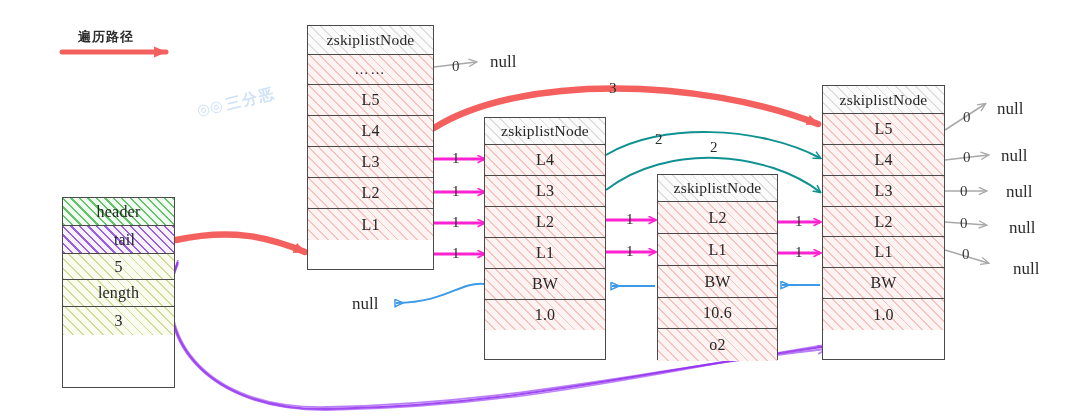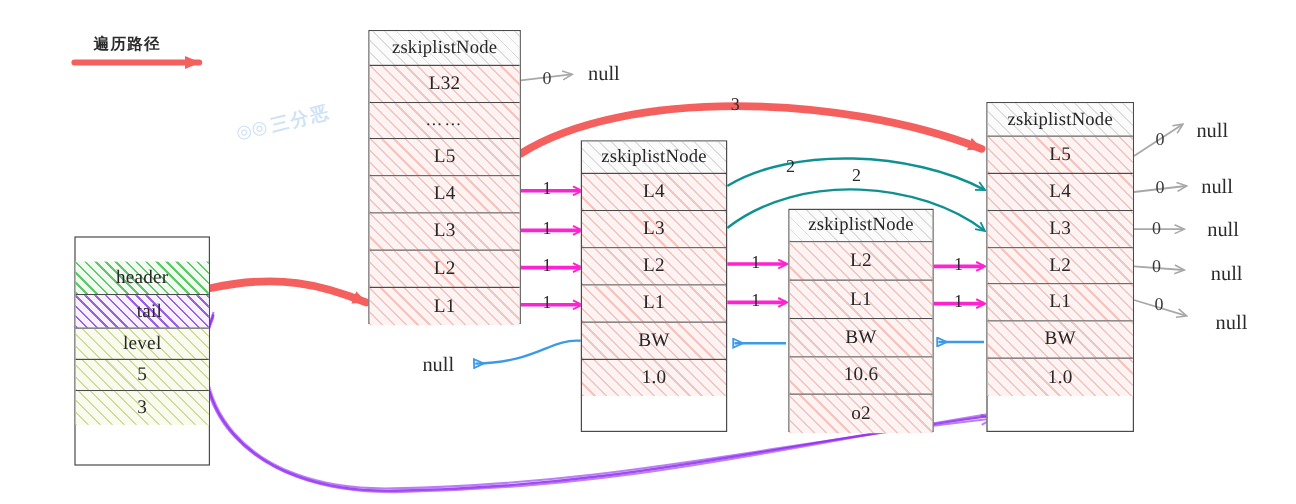--- a/index.html
+++ b/index.html
@@ -31,21 +31,20 @@
   }
   .hatch-pink{
     background-color:#fdf3f2;
     background-image:repeating-linear-gradient(45deg,
       rgba(233,140,130,.45) 0 1.3px, transparent 1.3px 7px);
   }
   .hatch-green{
     background-color:#f2fbf1;
     background-image:repeating-linear-gradient(45deg,
       rgba(60,185,70,.80) 0 1.5px, transparent 1.5px 6px);
-    margin-top:20px;
   }
   .hatch-purple{
     background-color:#f6f1fd;
     background-image:repeating-linear-gradient(45deg,
       rgba(130,60,220,.80) 0 1.5px, transparent 1.5px 6px);
     padding-left:12px;
   }
   .hatch-olive{
     background-color:#fafbef;
     background-image:repeating-linear-gradient(45deg,
@@ -180,28 +179,27 @@
     <g>
       <path d="M178,262 C150,330 200,412 330,409 C520,405 640,372 822,347" stroke="#8f2bf0" stroke-width="2" fill="none" opacity="0.85"></path>
       <path d="M178,264 C148,334 204,414 334,410 C524,406 646,374 824,345" stroke="#a24cf5" stroke-width="1.6" fill="none" opacity="0.7"></path>
       <path d="M178,260 C152,328 198,410 328,407 C518,403 638,370 826,349" stroke="#8f2bf0" stroke-width="1.8" fill="none" opacity="0.6" marker-end="url(#ah-purple)"></path>
     </g>
   </svg>
 
   <div class="node" id="zskiplist-box" style="left:62px;top:197px;width:113px;height:191px;">
     <div class="cell hatch-green" style="height:28px;">header</div>
     <div class="cell hatch-purple" style="height:28px;">tail</div>
-    <div class="cell hatch-olive" style="height:26px;">level</div>
     <div class="cell hatch-olive" style="height:26px;">5</div>
+    <div class="cell hatch-olive" style="height:27px;">length</div>
     <div class="cell hatch-olive" style="height:28px;">3</div>
   </div>
 
   <div class="node" id="header-node" style="left:307px;top:25px;width:127px;height:245px;">
     <div class="cell title-cell hatch-grey" style="height:29px;">zskiplistNode</div>
-    <div class="cell hatch-pink" style="height:31px;">L32</div>
     <div class="cell hatch-pink" style="height:30px;font-size:14px;letter-spacing:2px;">……</div>
     <div class="cell hatch-pink" style="height:31px;">L5</div>
     <div class="cell hatch-pink" style="height:31px;">L4</div>
     <div class="cell hatch-pink" style="height:31px;">L3</div>
     <div class="cell hatch-pink" style="height:31px;">L2</div>
     <div class="cell hatch-pink" style="height:31px;">L1</div>
   </div>
 
   <div class="node" id="node-o1" style="left:484px;top:117px;width:122px;height:243px;">
     <div class="cell title-cell hatch-grey" style="height:27px;">zskiplistNode</div>

